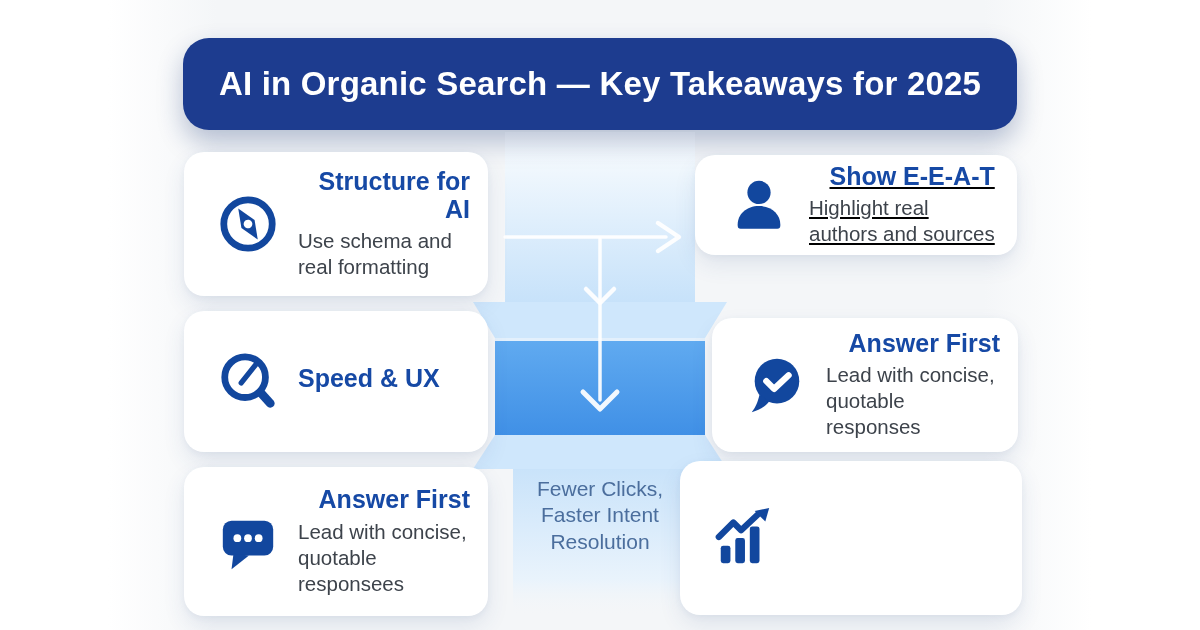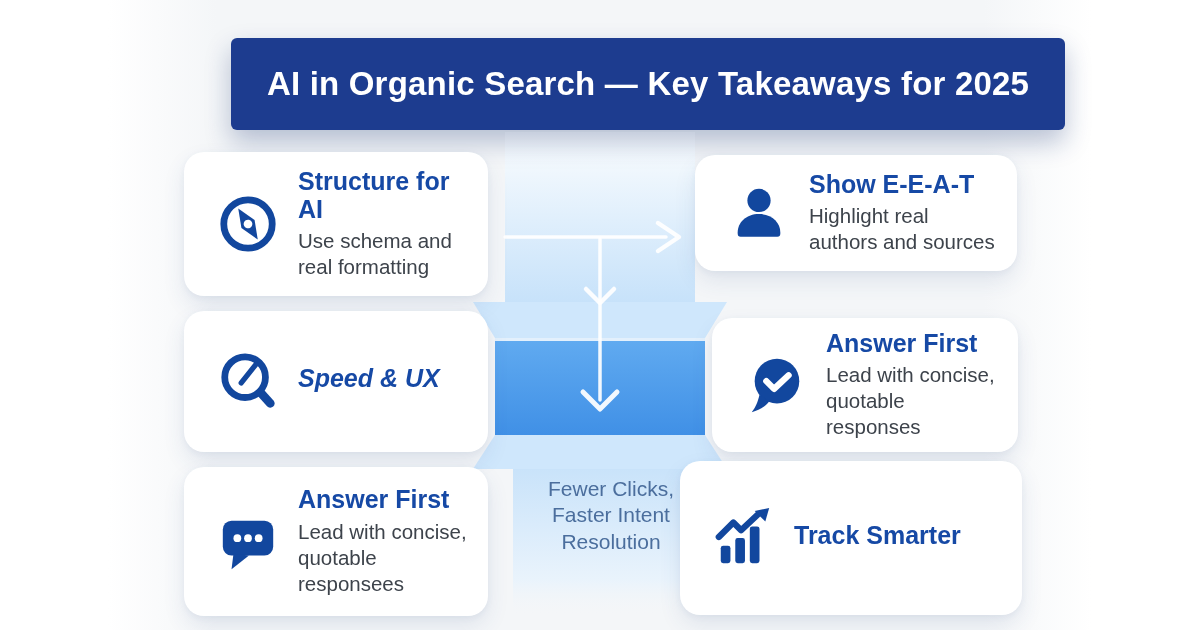--- a/index.html
+++ b/index.html
@@ -8,53 +8,52 @@
     font-family:"Liberation Sans","DejaVu Sans",sans-serif;
     background:#ffffff;
   }
   #canvas{
     position:relative;width:1200px;height:630px;
     background:linear-gradient(90deg,#ffffff 0%,#ffffff 9%,#f4f6f8 18%,#f4f6f8 82%,#ffffff 91%,#ffffff 100%);
   }
   
   .banner{
     position:absolute;left:183px;top:38px;width:834px;height:92px;
-    background:#1d3c8f;border-radius:6px;
+    background:#1d3c8f;border-radius:26px;
     display:flex;align-items:center;justify-content:center;
     box-shadow:0 12px 26px rgba(18,45,110,0.28);
-    margin-left:48px;
   }
   .banner h1{
     margin:0;color:#ffffff;font-size:33px;font-weight:bold;letter-spacing:0.2px;
   }
   
   .funnel-svg{position:absolute;left:420px;top:125px;width:360px;height:505px;}
   .funnel-label{
-    position:absolute;left:516px;top:476px;width:190px;
+    position:absolute;left:505px;top:476px;width:190px;
     text-align:center;color:#4b6e9d;font-size:21px;line-height:1.26;
     white-space:pre-line;z-index:3;
   }
   
   .card{
     position:absolute;background:#ffffff;border-radius:20px;
     box-shadow:0 10px 22px rgba(50,80,140,0.10),0 2px 6px rgba(50,80,140,0.06);
     display:flex;align-items:center;gap:19px;
     padding:0 18px 0 33px;box-sizing:border-box;z-index:2;
   }
   .card-l1{left:184px;top:152px;width:304px;height:144px;}
-  .card-r1{left:695px;top:155px;width:322px;height:116px;}
-  .card-l2{left:184px;top:311px;width:304px;height:141px;font-style:italic;}
+  .card-r1{left:695px;top:155px;width:322px;height:100px;text-decoration:underline;}
+  .card-l2{left:184px;top:311px;width:304px;height:141px;}
   .card-r2{left:712px;top:318px;width:306px;height:134px;}
   .card-l3{left:184px;top:467px;width:304px;height:149px;}
   .card-r3{left:680px;top:461px;width:342px;height:154px;}
   .card .icon{flex:0 0 62px;width:62px;height:62px;}
   .card .icon svg{width:62px;height:62px;display:block;}
   .card-text{display:flex;flex-direction:column;}
   .card-title{
-    color:#1649a5;font-size:25px;font-weight:bold;line-height:1.1;margin:0 0 5px 0;
+    color:#1649a5;font-size:25px;font-weight:bold;line-height:1.1;margin:0 0 5px 0;text-align:right;
   }
   .card-body{
     color:#3d434b;font-size:20.5px;line-height:26px;white-space:pre-line;margin:0;
   }
 </style>
 </head>
 <body>
 
 <div id="canvas">
 
@@ -177,17 +176,16 @@
     <span class="icon">
       <svg viewBox="0 0 64 64">
         <rect x="8" y="40" width="10" height="18" rx="2.5" fill="#12479e"></rect>
         <rect x="23" y="32" width="10" height="26" rx="2.5" fill="#12479e"></rect>
         <rect x="38" y="20" width="10" height="38" rx="2.5" fill="#12479e"></rect>
         <polyline points="6,31 21,16 29,24 46,8" fill="none" stroke="#12479e" stroke-width="6.5" stroke-linecap="round" stroke-linejoin="round"></polyline>
         <polygon points="58,1 43,4 54,15" fill="#12479e"></polygon>
       </svg>
     </span>
     <div class="card-text">
-      <div class="card-title">Track Smarter</div>
     </div>
   </div>
 
 </div>
 
 </body></html>

